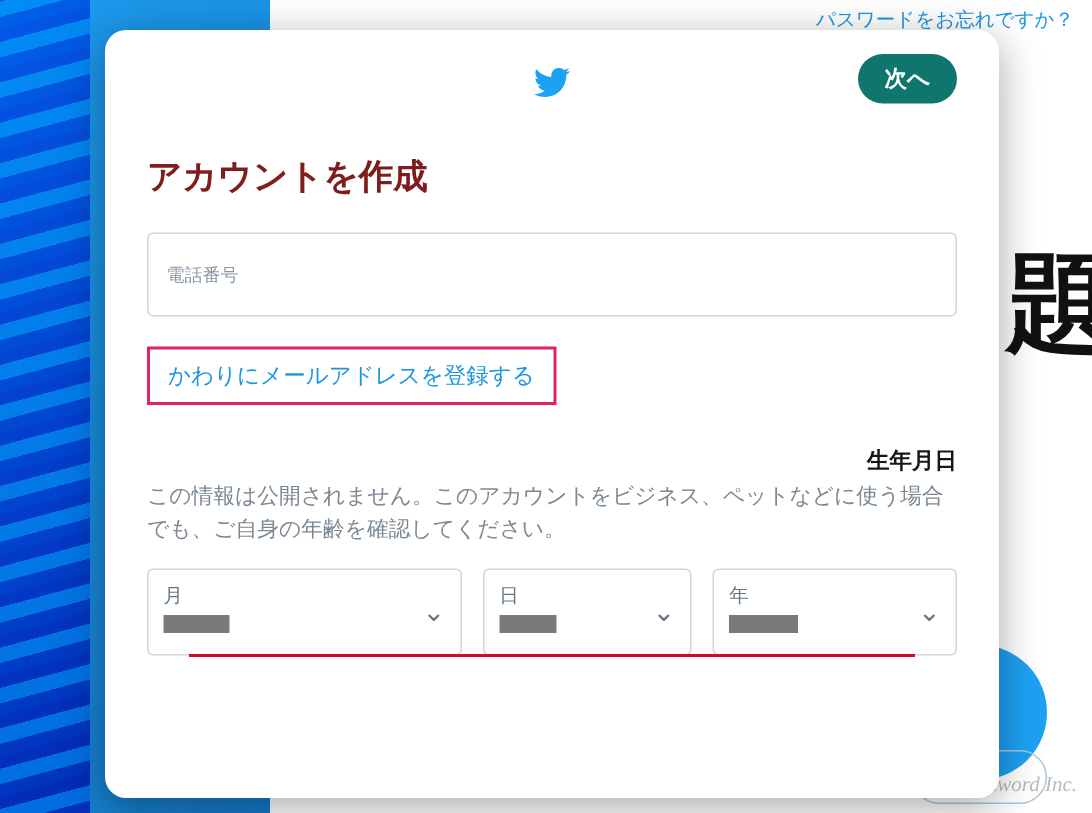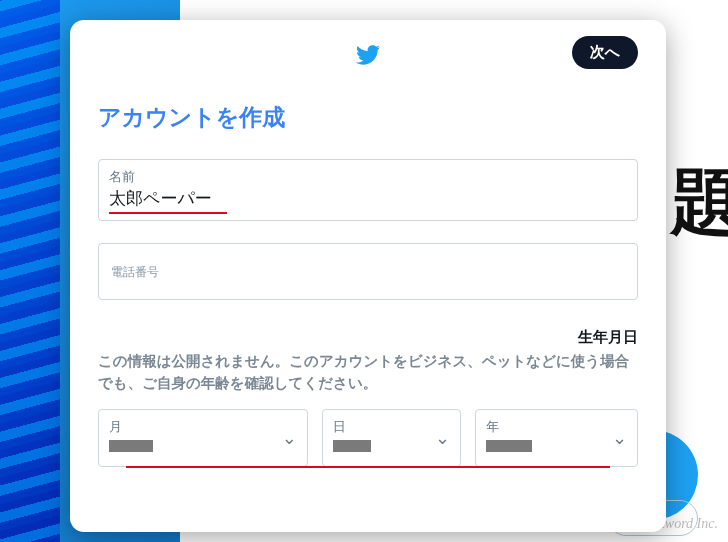--- a/index.html
+++ b/index.html
@@ -48,28 +48,28 @@
     box-shadow: 0 6px 28px rgba(0,0,0,0.35);
     padding: 14px 28px 0 28px;
   }
   .modal-header {
     position: relative; height: 42px;
     display: flex; align-items: center; justify-content: center;
   }
   .twitter-icon svg { width: 26px; height: 26px; display: block; }
   .next-btn {
     position: absolute; right: 0; top: 2px;
-    background: #0f172a; color: #fff;
+    background: #0f766e; color: #fff;
     border: none; border-radius: 999px;
     padding: 7px 18px; font-size: 15px; font-weight: 700;
     cursor: pointer;
   }
   .title {
     margin-top: 26px;
-    font-size: 23px; font-weight: 800; color: #3b82f6;
+    font-size: 23px; font-weight: 800; color: #7f1d1d;
   }
   .field {
     position: relative;
     margin-top: 22px;
     border: 1px solid #cfd6dd; border-radius: 4px;
     padding: 8px 10px 10px 10px;
     background: #fff;
   }
   .field-label {
     font-size: 13px; color: #657786;
@@ -92,21 +92,21 @@
     border: 2px solid #e0245e; display: inline-block;
     padding: 8px 12px;
   }
   .email-link {
     color: #1b95e0; font-size: 15px;
   }
   .dob-title {
     margin-top: 28px; font-size: 15px; font-weight: 700; color: #14171a; text-align: right;
   }
   .dob-desc {
-    margin-top: 4px; font-size: 14.5px; color: #7b8894; line-height: 1.5; font-weight: bold;
+    margin-top: 4px; font-size: 14.5px; color: #7b8894; line-height: 1.5;
   }
   .dob-row {
     margin-top: 14px; display: flex; gap: 14px;
   }
   .select {
     position: relative; flex: 1;
     border: 1px solid #cfd6dd; border-radius: 4px;
     padding: 8px 10px 14px 10px;
     background: #fff;
     min-width: 0;
@@ -128,48 +128,47 @@
   }
   .dob-wrap { position: relative; }
 </style>
 </head>
 <body>
 
 <div class="bg">
   <div class="bg-stripe"></div>
   <div class="bg-white"></div>
   <div class="big-text">題力</div>
+  <a class="forgot">パスワードをお忘れですか？</a>
   <div class="blue-blob"></div>
   <div class="ghost-btn"></div>
   <div class="watermark">Buzzword Inc.</div>
 </div>
 
 <div class="modal">
 
   <div class="modal-header">
     <span class="twitter-icon">
       <svg viewBox="0 0 24 24" fill="#1da1f2">
           <path d="M23 4.9c-.8.4-1.7.6-2.6.8.9-.6 1.6-1.4 2-2.5-.9.5-1.9.9-2.9 1.1C18.6 3.4 17.4 3 16.1 3c-2.5 0-4.5 2-4.5 4.5 0 .4 0 .7.1 1C7.9 8.3 4.6 6.5 2.4 3.8c-.4.7-.6 1.4-.6 2.3 0 1.6.8 2.9 2 3.8-.7 0-1.4-.2-2-.6v.1c0 2.2 1.6 4 3.6 4.4-.4.1-.8.2-1.2.2-.3 0-.6 0-.9-.1.6 1.8 2.3 3.1 4.3 3.1-1.6 1.2-3.5 2-5.7 2-.4 0-.7 0-1.1-.1 2 1.3 4.4 2 7 2 8.4 0 13-7 13-13v-.6c.9-.6 1.7-1.4 2.2-2.4z"></path>
         </svg>
     </span>
     <button class="next-btn">次へ</button>
   </div>
 
   <div class="title">アカウントを作成</div>
 
-  <div class="field" style="margin-top:26px; padding-bottom:12px;">
-    <div class="field-label">名前</div>
-    <input class="field-input" value="太郎ペーパー" style="">
-    <div class="name-underline"></div>
-  </div>
 
   <div class="field single" style="margin-top:22px;">
     <span class="placeholder">電話番号</span>
   </div>
 
+  <div class="email-link-wrap">
+    <a class="email-link">かわりにメールアドレスを登録する</a>
+  </div>
 
   <div class="dob-title">生年月日</div>
   <div class="dob-desc">この情報は公開されません。このアカウントをビジネス、ペットなどに使う場合でも、ご自身の年齢を確認してください。</div>
 
   <div class="dob-wrap">
     <div class="dob-row">
       <div class="select" style="flex:1.6">
         <div class="select-label">月</div>
         <div class="select-value"></div>
         <span class="chevron">⌄</span>

